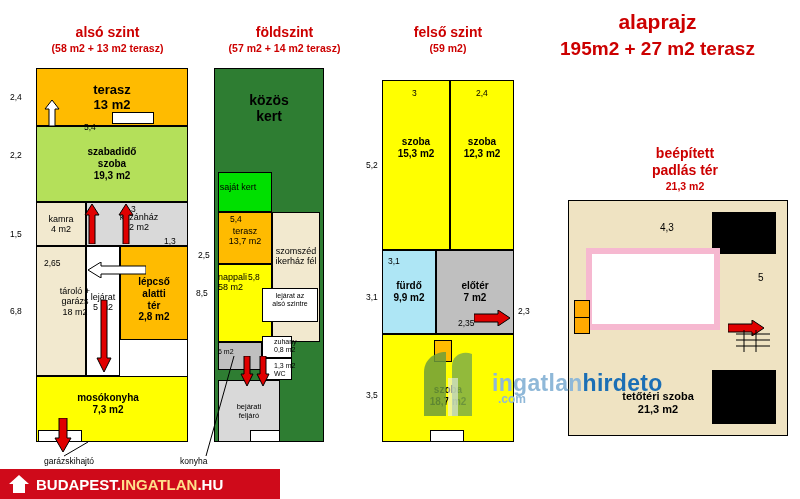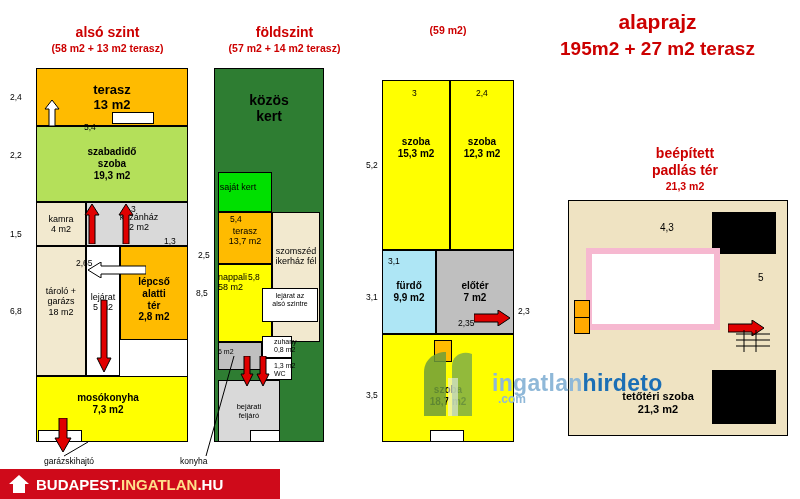--- a/index.html
+++ b/index.html
@@ -53,20 +53,21 @@
 
 <div class="abs coltitle" style="left:20px;top:24px;width:175px;">
   <div>alsó szint</div>
   <div class="colsub">(58 m2 + 13 m2 terasz)</div>
 </div>
 <div class="abs coltitle" style="left:197px;top:24px;width:175px;">
   <div>földszint</div>
   <div class="colsub">(57 m2 + 14 m2 terasz)</div>
 </div>
 <div class="abs coltitle" style="left:378px;top:24px;width:140px;">
+  <div>felső szint</div>
   <div class="colsub">(59 m2)</div>
 </div>
 
 <div class="abs" style="left:520px;top:10px;width:275px;text-align:center;">
   <div class="ttl" style="font-size:21px;">alaprajz</div>
   <div class="ttl" style="font-size:19px;margin-top:4px;">195m2 + 27 m2 terasz</div>
 </div>
 
 <div class="abs coltitle" style="left:595px;top:145px;width:180px;line-height:1.2;">
   <div>beépített</div>
@@ -95,21 +96,21 @@
 <div class="abs yellow bd1" style="left:36px;top:376px;width:152px;height:66px;"></div>
 
 <div class="abs lbl" style="left:36px;top:214px;width:50px;">
   <span>kamra</span><br>
   <span>4 m2</span>
 </div>
 <div class="abs lbl" style="left:108px;top:212px;width:62px;">
   <span>kazánház</span><br>
   <span>2 m2</span>
 </div>
-<div class="abs lbl" style="left:36px;top:286px;width:50px;">
+<div class="abs lbl" style="left:50px;top:286px;width:50px;">
   <span style="white-space:pre-line;">tároló +
 garázs</span><br>
   <span>18 m2</span>
 </div>
 <div class="abs lbl" style="left:86px;top:292px;width:34px;">
   <span>lejárat</span><br>
   <span>5 m2</span>
 </div>
 <div class="abs lblb" style="left:120px;top:276px;width:68px;">
   <span style="white-space:pre-line;">lépcső
@@ -120,21 +121,21 @@
 <div class="abs lblb" style="left:36px;top:392px;width:144px;">
   <span>mosókonyha</span><br>
   <span>7,3 m2</span>
 </div>
 
 <div class="abs dim" style="left:10px;top:92px;">2,4</div>
 <div class="abs dim" style="left:10px;top:150px;">2,2</div>
 <div class="abs dim" style="left:10px;top:229px;">1,5</div>
 <div class="abs dim" style="left:10px;top:306px;">6,8</div>
 <div class="abs dim" style="left:84px;top:122px;">5,4</div>
-<div class="abs dim" style="left:44px;top:258px;margin-left:32px;">2,65</div>
+<div class="abs dim" style="left:44px;top:258px;">2,65</div>
 <div class="abs dim" style="left:124px;top:204px;">1,3</div>
 <div class="abs dim" style="left:164px;top:236px;">1,3</div>
 
 <div class="abs white bd1" style="left:112px;top:112px;width:42px;height:12px;"></div>
 <div class="abs white bd1" style="left:38px;top:430px;width:44px;height:12px;"></div>
 
 <svg class="abs arrow" style="left:44px;top:100px;" width="16" height="26" viewBox="0 0 16 26">
     <polygon points="8,0 15,9 11,9 11,26 5,26 5,9 1,9" fill="#fff" stroke="#000" stroke-width="1"></polygon>
   </svg>
 <svg class="abs arrow" style="left:84px;top:204px;" width="16" height="40" viewBox="0 0 16 40">

